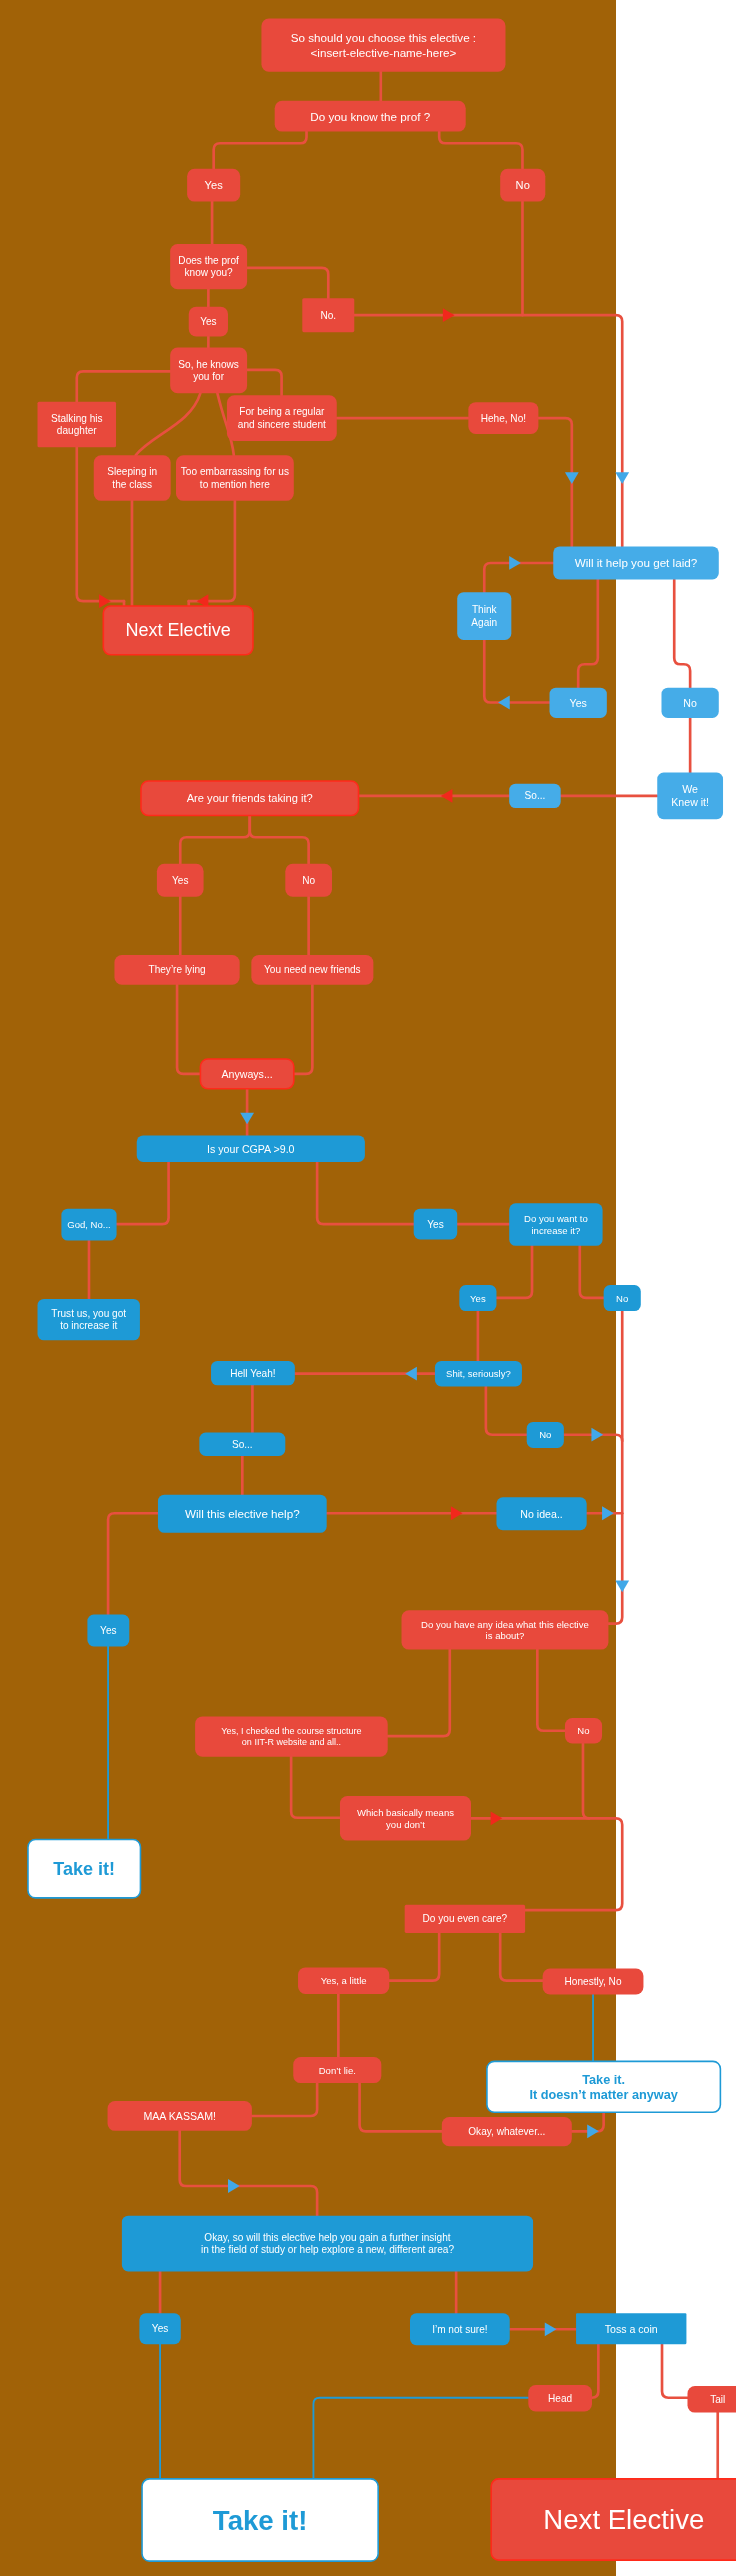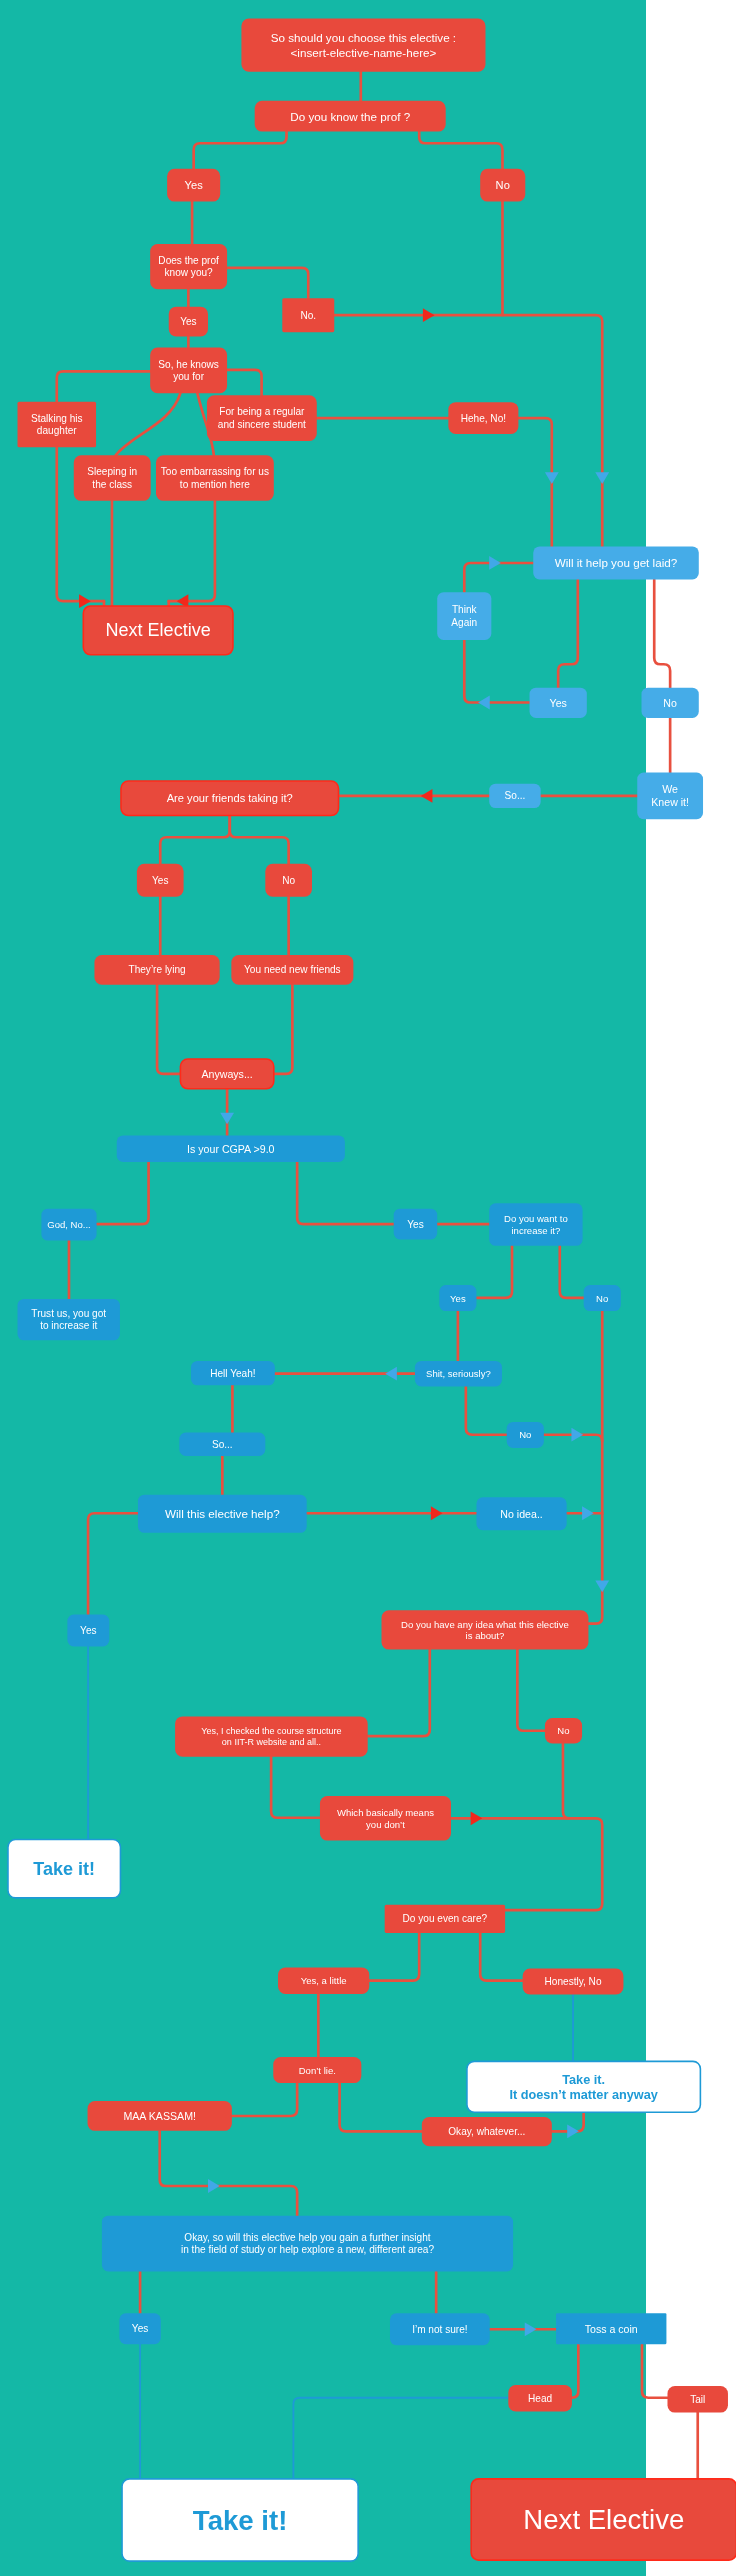--- a/index.html
+++ b/index.html
@@ -1,16 +1,16 @@
 <!DOCTYPE html>
 <html style="font-size:8.5px"><head>
 <meta charset="utf-8">
 <style>
   html,body{margin:0;padding:0;background:#ffffff;}
-  #stage{position:relative;width:646px;height:2576px;background:#14b8a6;font-family:"Liberation Sans",sans-serif;}
+  #stage{position:relative;width:596px;height:2576px;background:#a16207;font-family:"Liberation Sans",sans-serif;padding-left:20px;}
   svg{display:block;}
   text{font-family:"Liberation Sans",sans-serif;}
 </style>
 </head>
 <body>
 
 <div id="stage">
   <svg id="chart" width="737" height="2576" viewBox="0 0 1389 4855">
       <path d="M680,135 V190" fill="none" stroke="#e8503f" stroke-width="5" stroke-linecap="round"></path>
       <path d="M540,248 V258 Q540,270 528,270 H377 Q365,270 365,282 V318" fill="none" stroke="#e8503f" stroke-width="5" stroke-linecap="round"></path>

